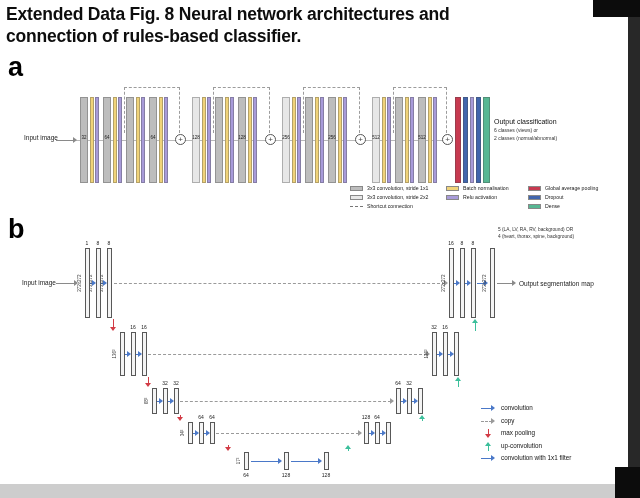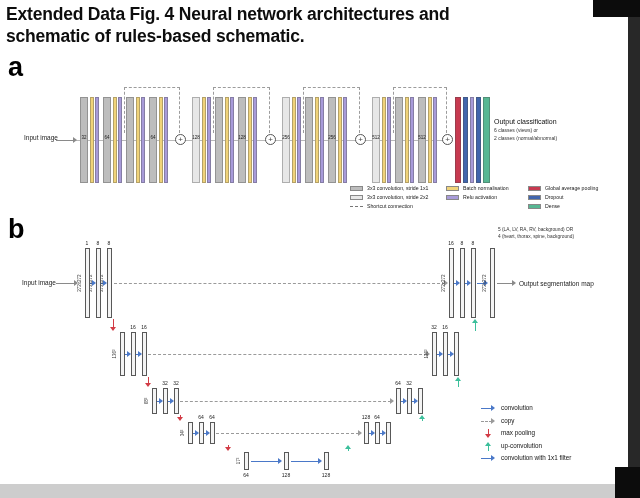--- a/index.html
+++ b/index.html
@@ -34,22 +34,22 @@
   #edge-right{left:628px;top:0;width:12px;height:498px;background:#282828;z-index:10;}
   #corner-tr{left:593px;top:0;width:47px;height:17px;background:#0c0c0c;z-index:11;}
   #edge-bottom{left:0;top:484px;width:640px;height:14px;background:#cdcdcd;z-index:9;}
   #corner-br{left:615px;top:467px;width:25px;height:31px;background:#0c0c0c;z-index:11;}
 </style>
 </head>
 <body>
 
 <div id="page">
   <div id="title" class="abs">
-    <div>Extended Data Fig. 4 Neural network architectures and</div>
-    <div>schematic of rules-based schematic.</div>
+    <div>Extended Data Fig. 8 Neural network architectures and</div>
+    <div>connection of rules-based classifier.</div>
   </div>
 
   <div id="panel-a-label" class="abs panel-label">a</div>
   <div id="panel-b-label" class="abs panel-label">b</div>
 
   <div id="a-input-label" class="abs">Input image</div>
   <div id="a-baseline" class="abs"></div>
 
   <div id="fig" class="abs" style="left:0;top:0;width:640px;height:498px;">
       <div class="a-skip" style="left: 124px; width: 56px;"></div>

